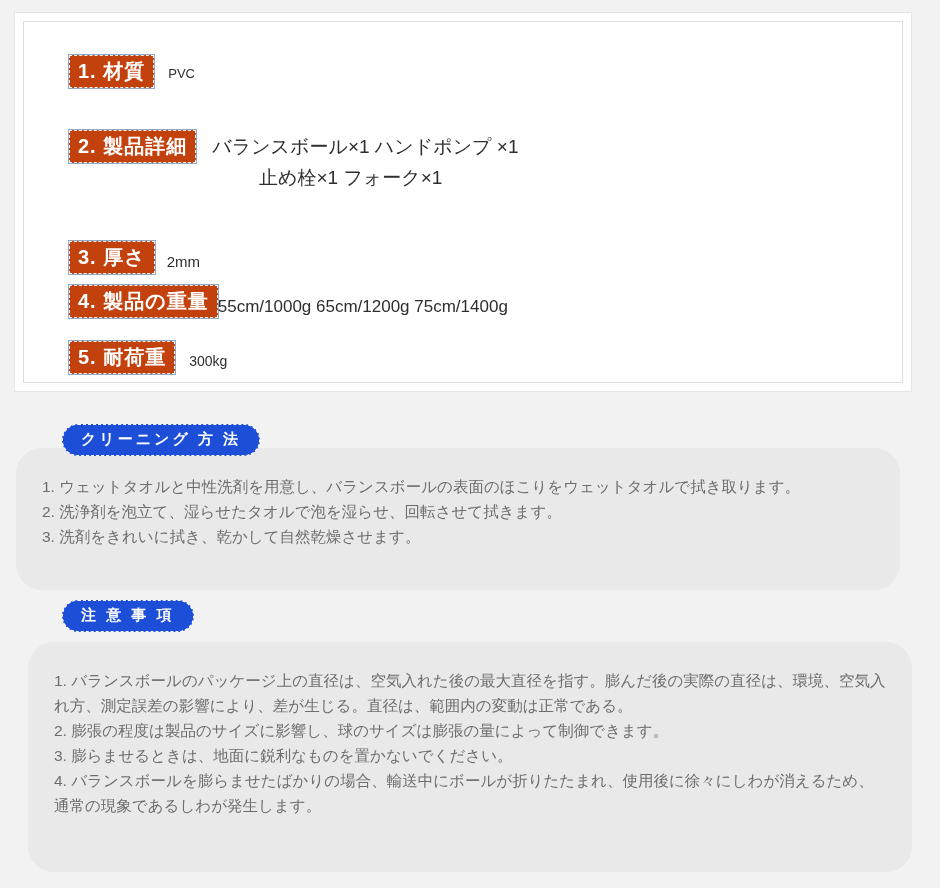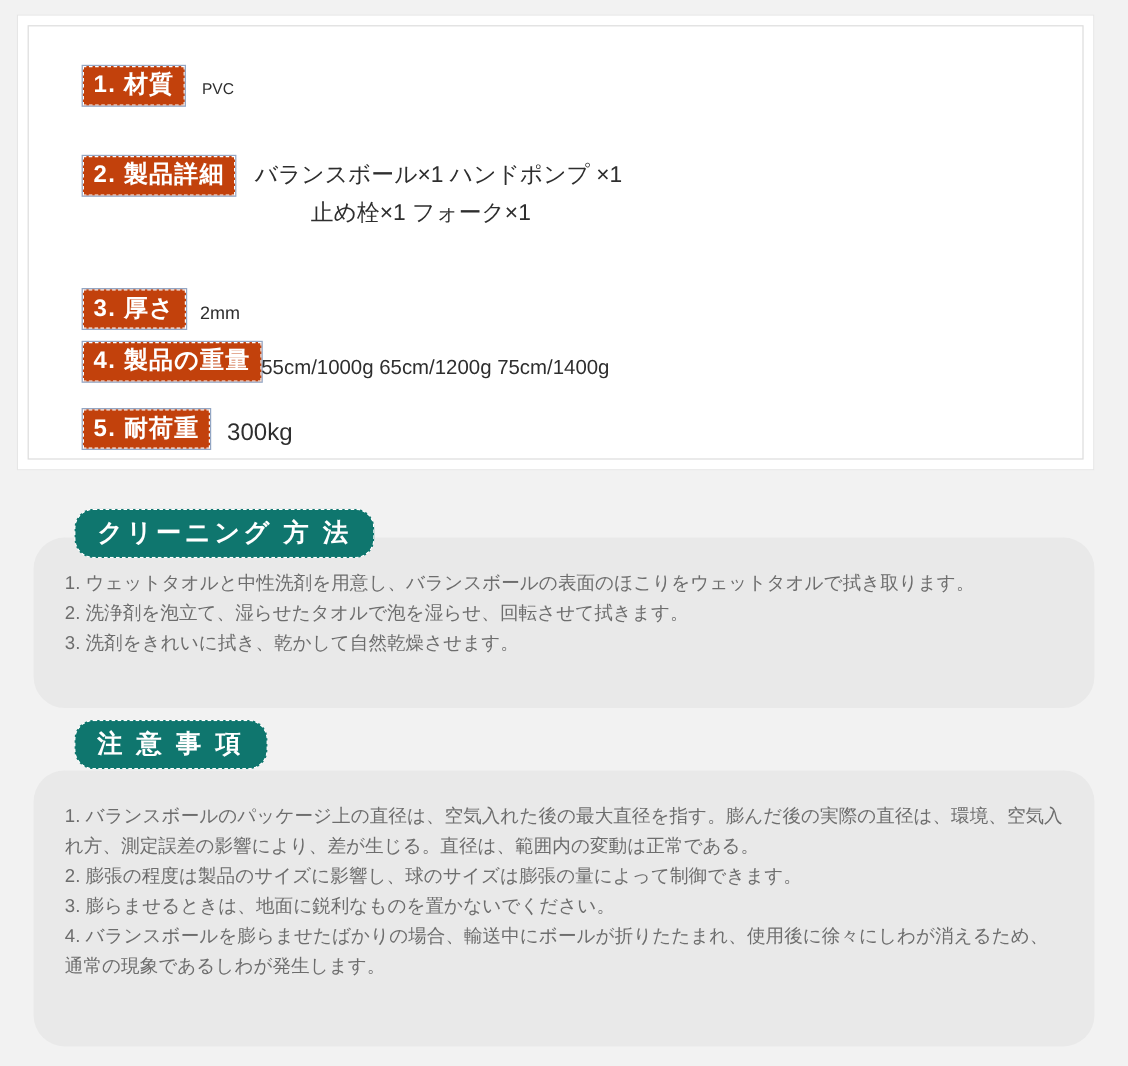--- a/index.html
+++ b/index.html
@@ -67,29 +67,29 @@
   .val {
     white-space: nowrap;
     color: #2e2e2e;
   }
 
   .v-pvc { font-size: 13px; line-height: 22px; margin-left: 14px; margin-top: 8px; }
   .v-detail1 { font-size: 19px; line-height: 26px; margin-left: 16px; margin-top: 4px; }
   .v-detail2 { position: absolute; left: 244px; top: 152px; font-size: 19px; line-height: 26px; }
   .v-thick { font-size: 15px; line-height: 20px; margin-left: 12px; margin-top: 11px; }
   .v-weight { font-size: 17px; line-height: 23px; margin-top: 10px; }
-  .v-load { font-size: 20px; line-height: 23px; margin-left: 14px; margin-top: 9px; }
+  .v-load { font-size: 14px; line-height: 23px; margin-left: 14px; margin-top: 9px; }
 
   
   .section-head {
     position: absolute;
-    background: #0f766e;
+    background: #1d4ed8;
     color: #ffffff;
     border-radius: 16px;
-    font-size: 21px;
+    font-size: 15px;
     font-weight: bold;
     letter-spacing: 3px;
     padding: 5px 18px 6px 18px;
     box-sizing: border-box;
     white-space: nowrap;
     border: 1px dashed #ffffff;
     z-index: 3;
   }
   .section-body {
     position: absolute;
@@ -99,21 +99,21 @@
     padding: 18px 26px 16px 26px;
     color: #6d6d6d;
     font-size: 15.5px;
     line-height: 25px;
   }
   .section-body p {
     margin: 0;
   }
 
   #cleaning-head { left: 62px; top: 424px; }
-  #cleaning-body { left: 28px; top: 448px; width: 884px; height: 142px; padding-top: 26px; }
+  #cleaning-body { left: 16px; top: 448px; width: 884px; height: 142px; padding-top: 26px; }
 
   #notice-head { left: 62px; top: 600px; }
   #notice-body { left: 28px; top: 642px; width: 884px; height: 230px; padding-top: 26px; }
 
 </style>
 </head>
 <body>
 
 <div class="page">
 

